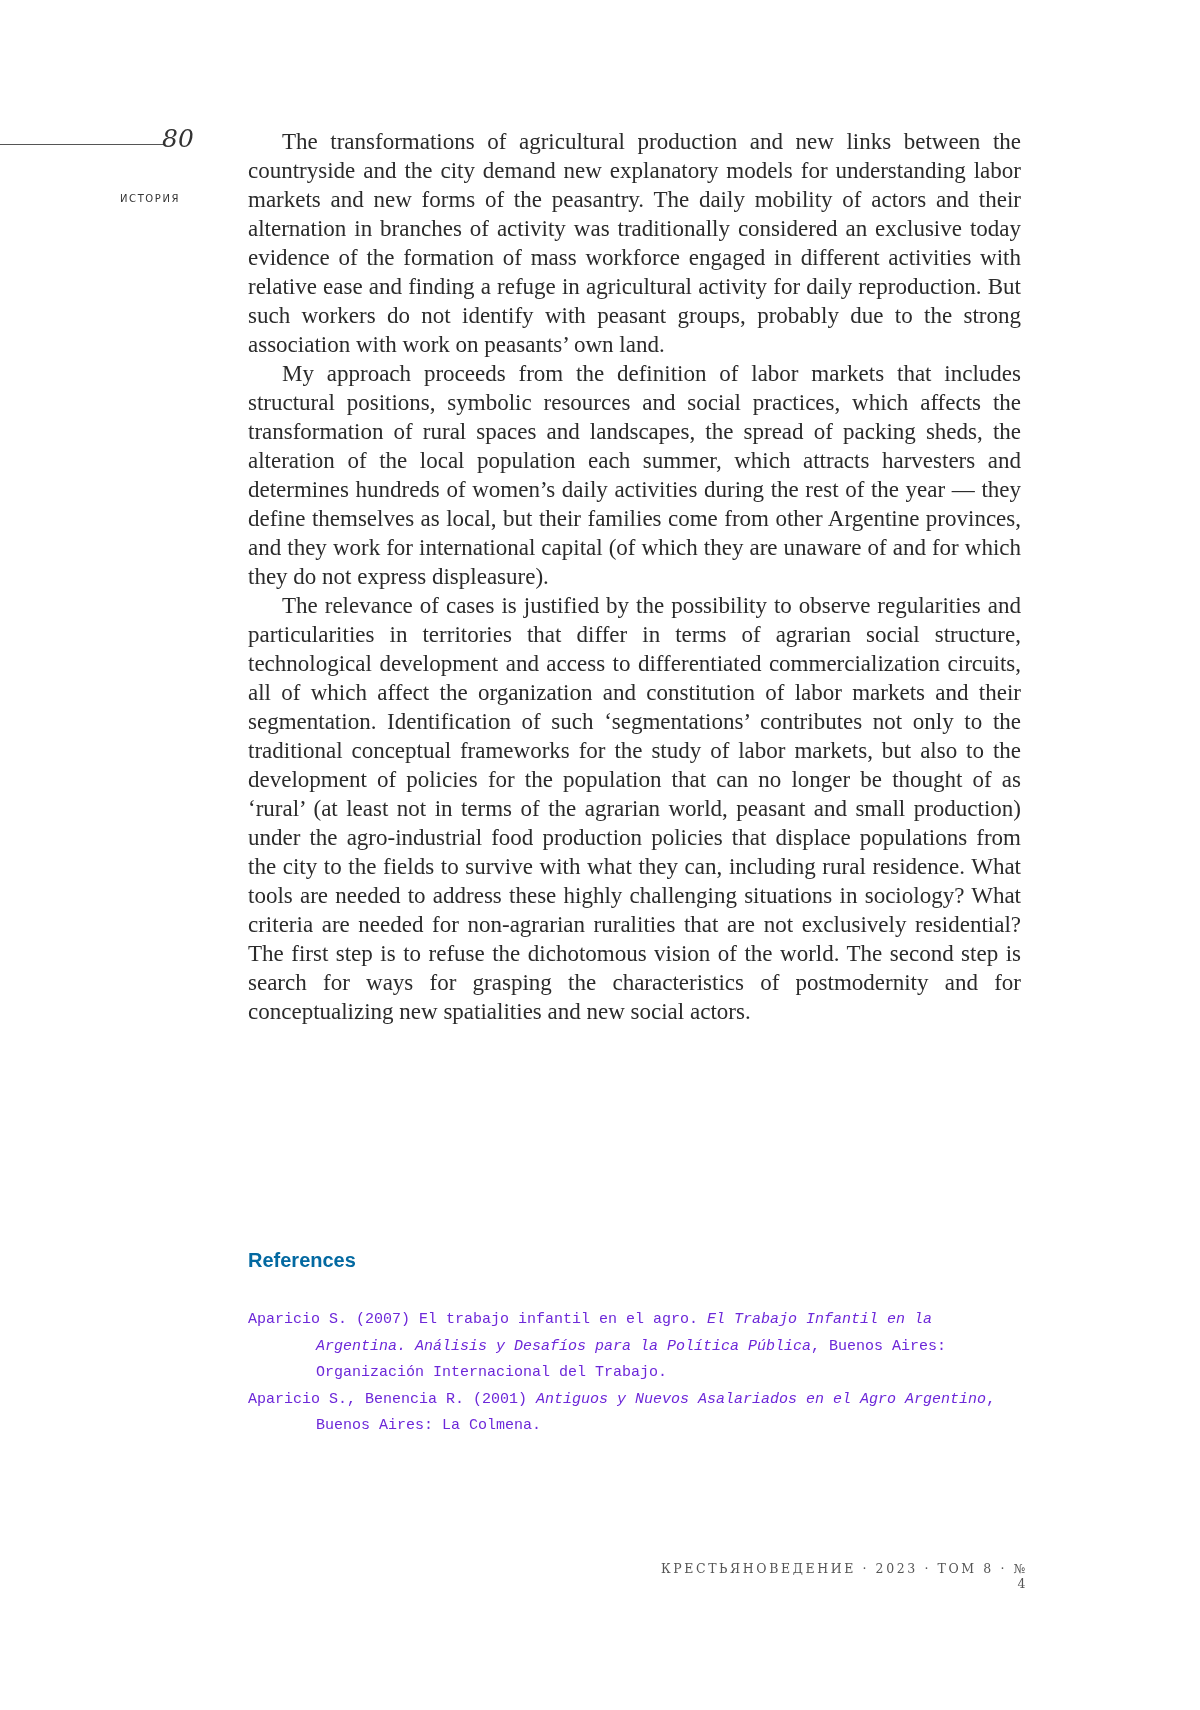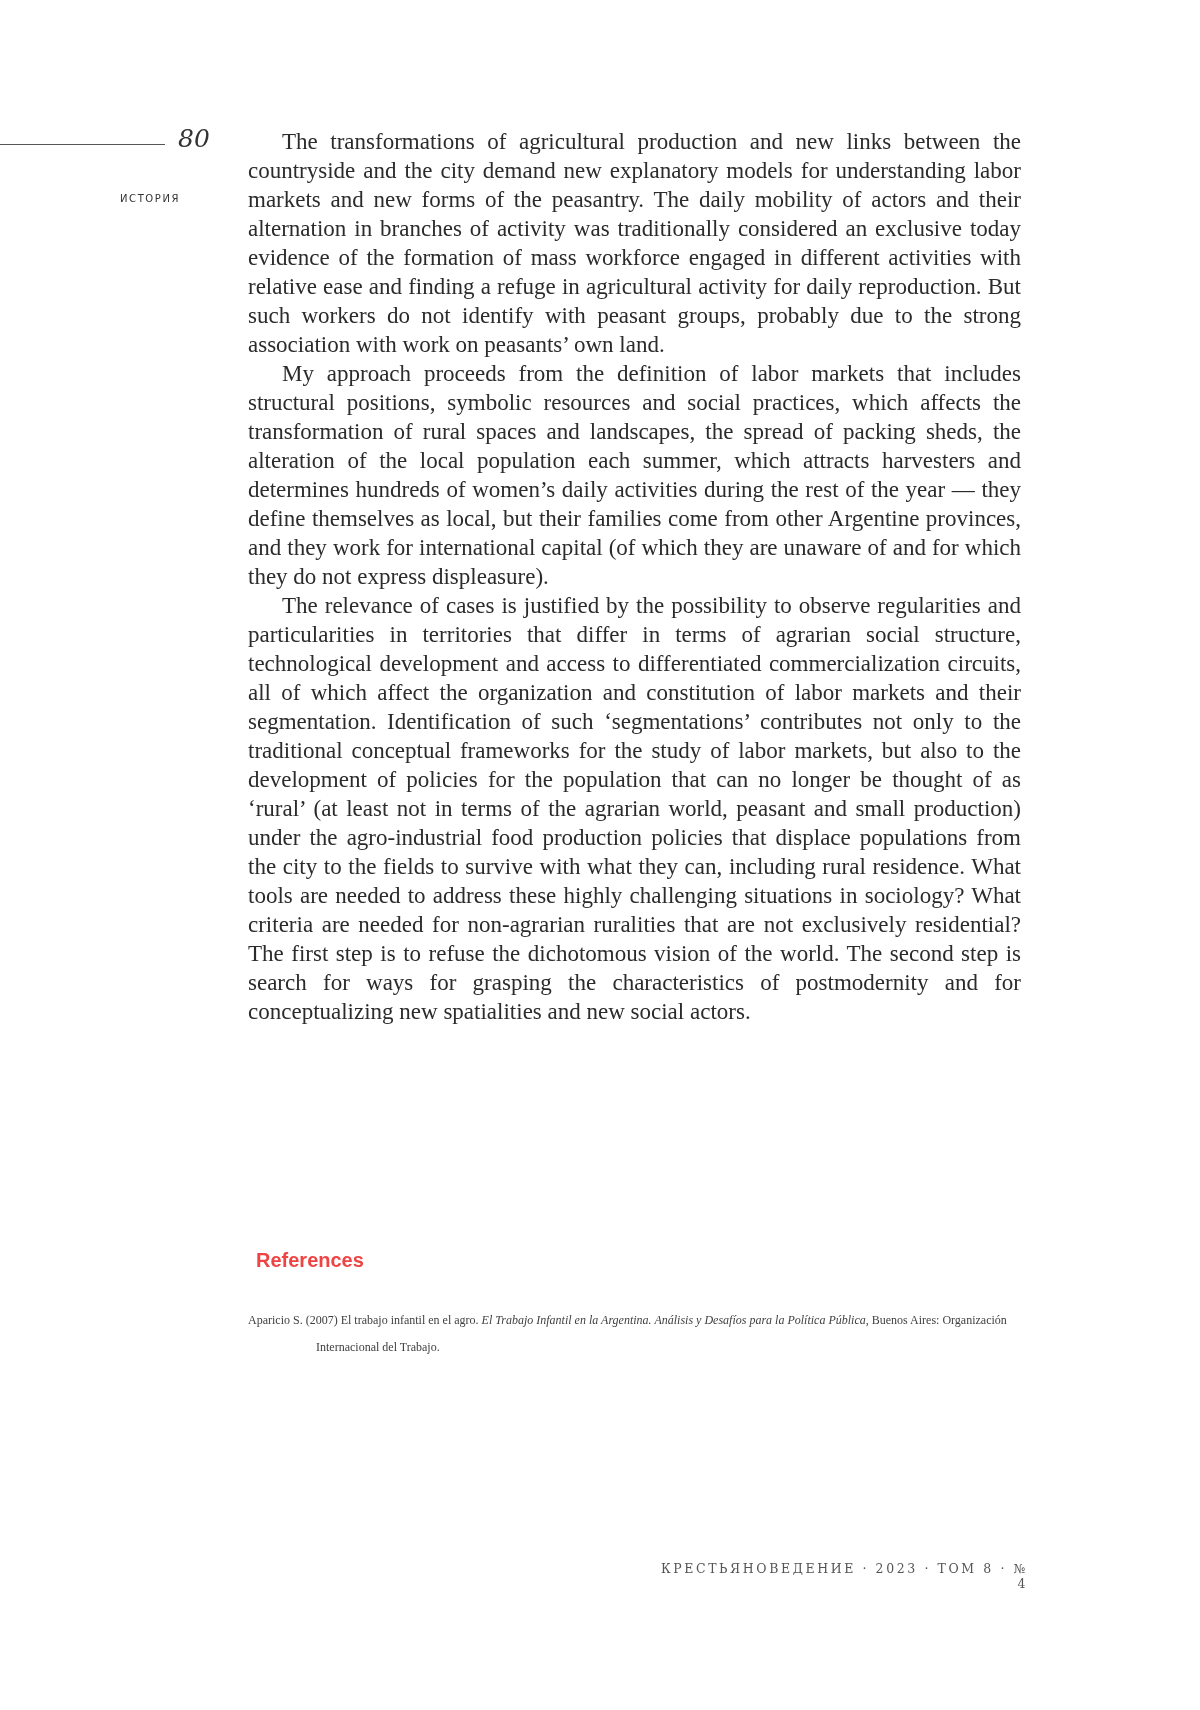--- a/index.html
+++ b/index.html
@@ -17,21 +17,21 @@
     .page-rule {
       position: absolute;
       left: 0;
       top: 144px;
       width: 165px;
       height: 0;
       border-top: 1.5px solid #555;
     }
     .page-number {
       position: absolute;
-      left: 178px;
+      left: 162px;
       top: 124px;
       font-family: "DejaVu Serif", "Liberation Serif", serif;
       font-style: italic;
       font-size: 25px;
       color: #333;
       line-height: 30px;
     }
     .section-label {
       position: absolute;
       left: 120px;
@@ -56,36 +56,36 @@
     }
     .body-text p {
       margin: 0;
       text-indent: 34px;
     }
     .body-text p.first {
       text-indent: 34px;
     }
     .references-heading {
       position: absolute;
-      left: 256px;
+      left: 248px;
       top: 1249px;
       font-family: "Liberation Sans", "DejaVu Sans", sans-serif;
       font-weight: bold;
       font-size: 20px;
-      color: #ef4444;
+      color: #0369a1;
     }
     .references-list {
       position: absolute;
       left: 248px;
       top: 1307px;
       width: 770px;
-      font-family: Liberation Serif, serif;
-      font-size: 12px;
+      font-family: Liberation Mono, monospace;
+      font-size: 15px;
       line-height: 26.5px;
-      color: #404040;
+      color: #6d28d9;
     }
     .ref {
       padding-left: 68px;
       text-indent: -68px;
       margin: 0;
     }
     .ref em { font-style: italic; }
     .footer {
       position: absolute;
       left: 650px;
@@ -108,15 +108,16 @@
 <div class="body-text">
   <p class="first">The transformations of agricultural production and new links between the countryside and the city demand new explanatory models for understanding labor markets and new forms of the peasantry. The daily mobility of actors and their alternation in branches of activity was traditionally considered an exclusive today evidence of the formation of mass workforce engaged in different activities with relative ease and finding a refuge in agricultural activity for daily reproduction. But such workers do not identify with peasant groups, probably due to the strong association with work on peasants’ own land.</p>
   <p>My approach proceeds from the definition of labor markets that includes structural positions, symbolic resources and social practices, which affects the transformation of rural spaces and landscapes, the spread of packing sheds, the alteration of the local population each summer, which attracts harvesters and determines hundreds of women’s daily activities during the rest of the year — they define themselves as local, but their families come from other Argentine provinces, and they work for international capital (of which they are unaware of and for which they do not express displeasure).</p>
   <p>The relevance of cases is justified by the possibility to observe regularities and particularities in territories that differ in terms of agrarian social structure, technological development and access to differentiated commercialization circuits, all of which affect the organization and constitution of labor markets and their segmentation. Identification of such ‘segmentations’ contributes not only to the traditional conceptual frameworks for the study of labor markets, but also to the development of policies for the population that can no longer be thought of as ‘rural’ (at least not in terms of the agrarian world, peasant and small production) under the agro-industrial food production policies that displace populations from the city to the fields to survive with what they can, including rural residence. What tools are needed to address these highly challenging situations in sociology? What criteria are needed for non-agrarian ruralities that are not exclusively residential? The first step is to refuse the dichotomous vision of the world. The second step is search for ways for grasping the characteristics of postmodernity and for conceptualizing new spatialities and new social actors.</p>
 </div>
 
 <div class="references-heading">References</div>
 
 <div class="references-list">
   <p class="ref"><span>Aparicio S. (2007) El trabajo infantil en el agro. </span><em>El Trabajo Infantil en la Argentina. Análisis y Desafíos para la Política Pública</em><span>, Buenos Aires: Organización Internacional del Trabajo.</span></p>
+  <p class="ref"><span>Aparicio S., Benencia R. (2001) </span><em>Antiguos y Nuevos Asalariados en el Agro Argentino</em><span>, Buenos Aires: La Colmena.</span></p>
 </div>
 
 <div class="footer">КРЕСТЬЯНОВЕДЕНИЕ · 2023 · ТОМ 8 · № 4</div>
 
 </body></html>

